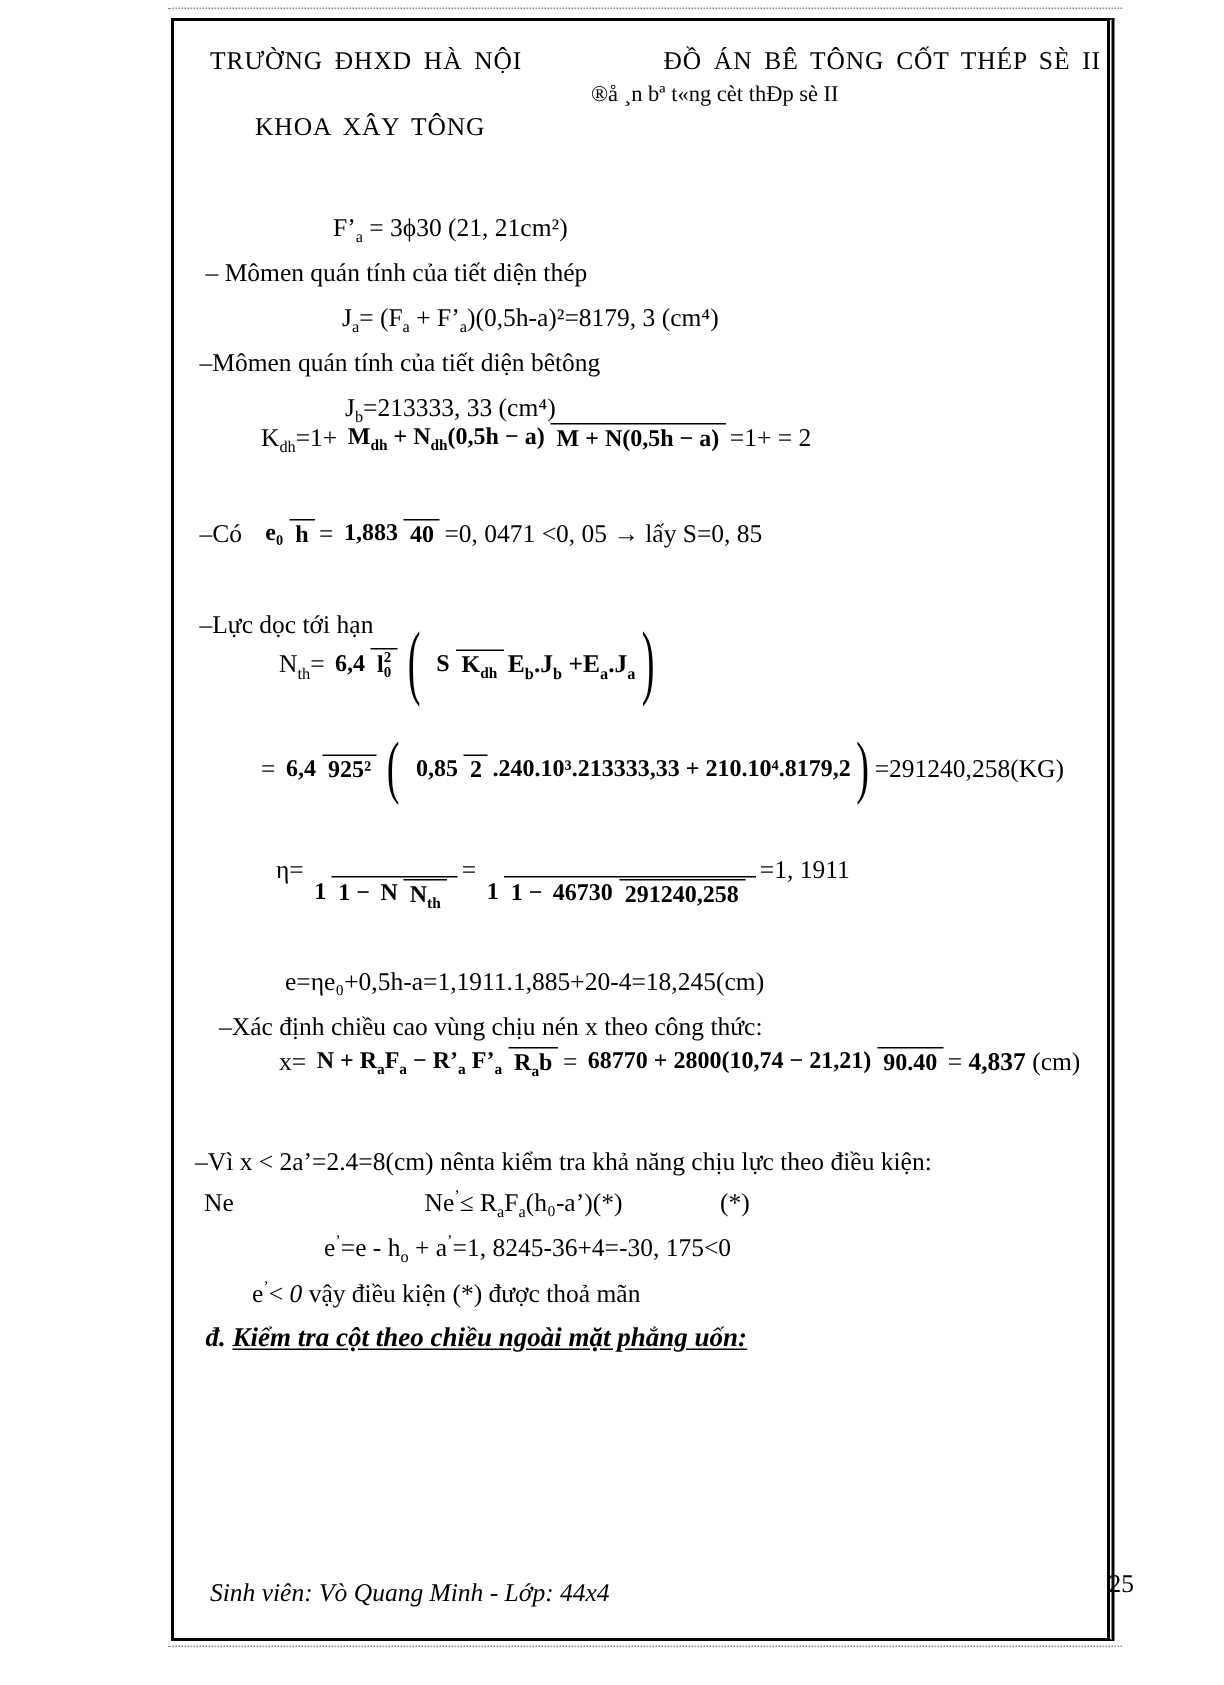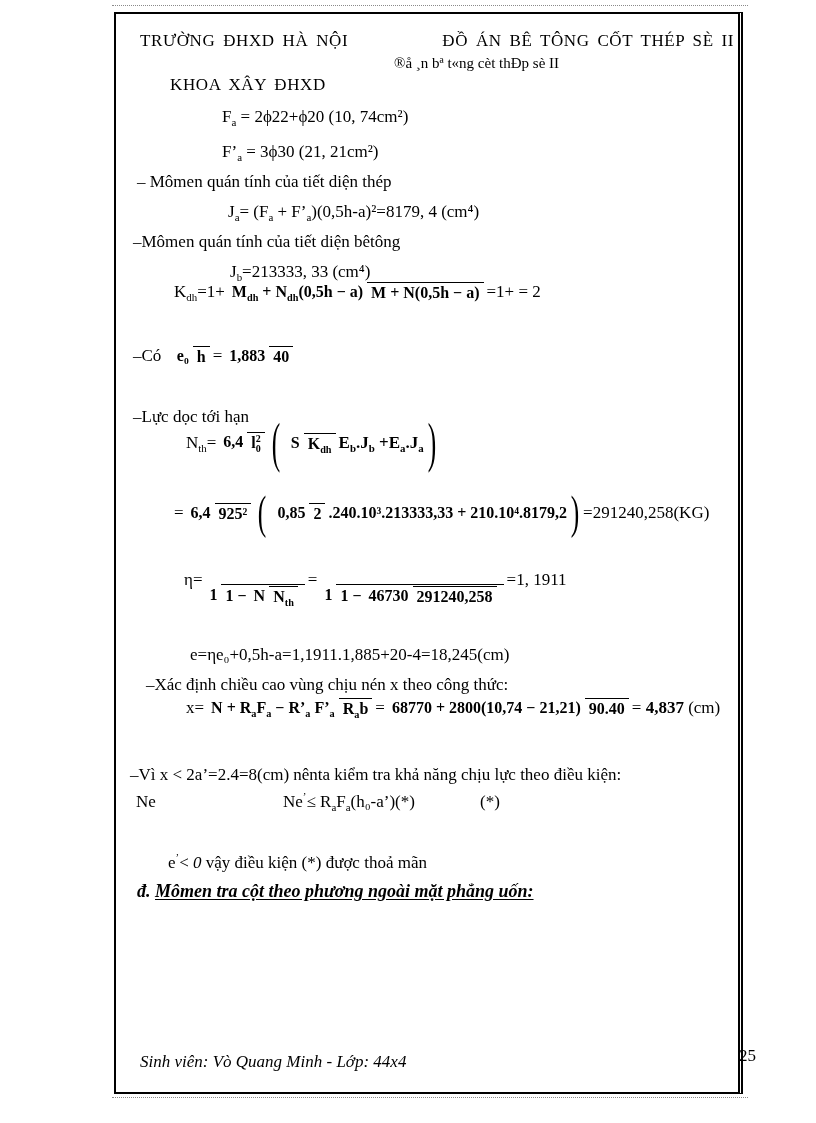--- a/index.html
+++ b/index.html
@@ -41,29 +41,28 @@
 <div class="page">
 
   <div class="dotline" style="left:112px;top:5px;width:636px;"></div>
   <div class="dotline" style="left:112px;top:1097px;width:636px;"></div>
 
   <div class="frame">
 
     <div class="line hdr" style="left:24px;top:16px;">TRƯỜNG ĐHXD HÀ NỘI</div>
     <div class="line hdr" style="right:4px;top:16px;">ĐỒ ÁN BÊ TÔNG CỐT THÉP SÈ II</div>
     <div class="line sub2" style="left:278px;top:40px;">®å ¸n bª t«ng cèt thÐp sè II</div>
-    <div class="line hdr" style="left:54px;top:60px;">KHOA XÂY ĐHXD</div>
+    <div class="line hdr" style="left:54px;top:60px;">KHOA XÂY TÔNG</div>
 
-    <div class="line" style="left:106px;top:92px;"><span>F</span><sub>a</sub><span> = 2ϕ22+ϕ20 (10, 74cm²)</span></div>
 
     <div class="line" style="left:106px;top:127px;"><span>F’</span><sub>a</sub><span> = 3ϕ30 (21, 21cm²)</span></div>
 
     <div class="line" style="left:21px;top:157px;">– Mômen quán tính của tiết diện thép</div>
 
-    <div class="line" style="left:112px;top:187px;"><span>J</span><sub>a</sub><span>= (F</span><sub>a</sub><span> + F’</span><sub>a</sub><span>)(0,5h-a)²=8179, 4 (cm⁴)</span></div>
+    <div class="line" style="left:112px;top:187px;"><span>J</span><sub>a</sub><span>= (F</span><sub>a</sub><span> + F’</span><sub>a</sub><span>)(0,5h-a)²=8179, 3 (cm⁴)</span></div>
 
     <div class="line" style="left:17px;top:217px;">–Mômen quán tính của tiết diện bêtông</div>
 
     <div class="line" style="left:114px;top:247px;"><span>J</span><sub>b</sub><span>=213333, 33 (cm⁴)</span></div>
 
     <div class="frow" style="left:58px;top:268px;">
       <span><span>K</span><sub>dh</sub><span>=1+</span></span>
       <span class="frac b fs16">
         <span class="num"><span>M</span><sub>dh</sub><span> + N</span><sub>dh</sub><span>(0,5h − a)</span></span>
         <span class="den">M + N(0,5h − a)</span>
@@ -76,20 +75,21 @@
       <span>–Có  </span>
       <span class="frac b fs16">
         <span class="num">e₀</span>
         <span class="den">h</span>
       </span>
       <span>=</span>
       <span class="frac b fs16">
         <span class="num">1,883</span>
         <span class="den">40</span>
       </span>
+      <span>=0, 0471 &lt;0, 05 → lấy S=0, 85</span>
     </div>
 
     <div class="line" style="left:17px;top:392px;">–Lực dọc tới hạn</div>
 
     <div class="frow" style="left:70px;top:412px;">
       <span><span>N</span><sub>th</sub><span>=</span></span>
       <span class="frac b fs16">
         <span class="num">6,4</span>
         <span class="den"><span>l</span><span class="stack"><span>2</span><span>0</span></span></span>
       </span>
@@ -149,23 +149,24 @@
       </span>
       <span>= </span><span class="b">4,837</span><span> (cm)</span>
     </div>
 
     <div class="line" style="left:14px;top:750px;">–Vì x &lt; 2a’=2.4=8(cm) nênta kiểm tra khả năng chịu lực theo điều kiện:</div>
 
     <div class="line" style="left:20px;top:777px;">Ne</div>
     <div class="line" style="left:167px;top:777px;"><span>Ne</span><sup>’</sup><span>≤ R</span><sub>a</sub><span>F</span><sub>a</sub><span>(h₀-a’)(*)</span></div>
     <div class="line" style="left:364px;top:777px;">(*)</div>
 
+    <div class="line" style="left:100px;top:807px;"><span>e</span><sup>’</sup><span>=e - h</span><sub>o</sub><span> + a</span><sup>’</sup><span>=1, 8245-36+4=-30, 175&lt;0</span></div>
 
     <div class="line" style="left:52px;top:838px;"><span>e</span><sup>’</sup><span>&lt; </span><span class="it">0</span><span> vậy điều kiện (*) được thoả mãn</span></div>
 
-    <div class="line dhead" style="left:21px;top:866px;"><span>đ. </span><span class="u">Mômen tra cột theo phương ngoài mặt phẳng uốn:</span></div>
+    <div class="line dhead" style="left:21px;top:866px;"><span>đ. </span><span class="u">Kiểm tra cột theo chiều ngoài mặt phẳng uốn:</span></div>
 
     <div class="line footer" style="left:24px;top:1037px;">Sinh viên: Vò Quang Minh - Lớp: 44x4</div>
   </div>
 
   <div class="pagenum" style="left:739px;top:1046px;">25</div>
 
 </div>
 
 </body></html>

